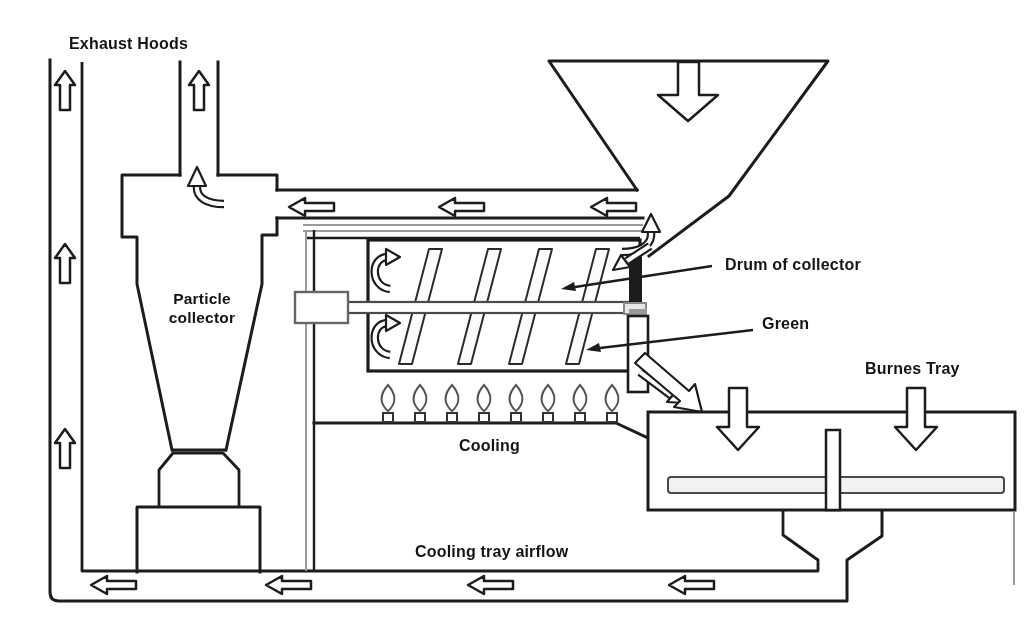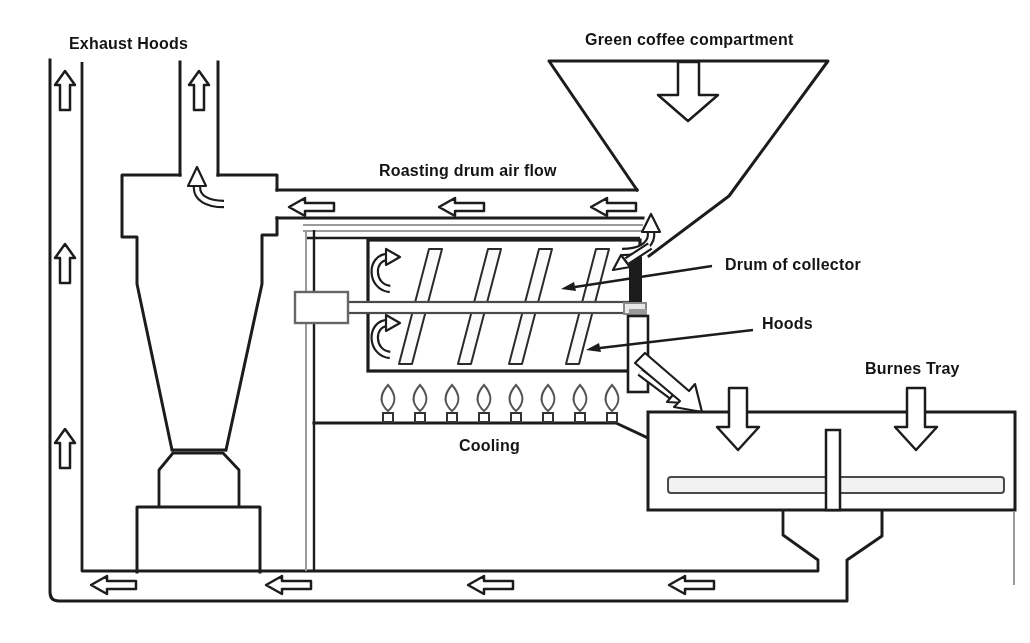--- a/index.html
+++ b/index.html
@@ -175,19 +175,19 @@
     <path class="ptr" d="M712,266 L575,287"></path>
     <polygon class="ink" points="574,282 576,291 561,289"></polygon>
   </g>
   <g>
     <path class="ptr" d="M753,330 L600,348"></path>
     <polygon class="ink" points="599,343 601,352 586,350"></polygon>
   </g>
 </svg>
 
   <div class="lbl" style="left:69px;top:35px">Exhaust Hoods</div>
-  <div class="lbl" style="left:585px;top:31px">Green coffee compartment</div>
-  <div class="lbl" style="left:379px;top:162px">Roasting drum air flow</div>
+  <div class="lbl small center" style="left:147px;top:289px;width:110px">Particle collector</div>
   <div class="lbl" style="left:725px;top:256px">Drum of collector</div>
-  <div class="lbl" style="left:762px;top:315px">Hoods</div>
+  <div class="lbl" style="left:762px;top:315px">Green</div>
   <div class="lbl" style="left:865px;top:360px">Burnes Tray</div>
   <div class="lbl" style="left:459px;top:437px">Cooling</div>
+  <div class="lbl" style="left:415px;top:543px">Cooling tray airflow</div>
 </div>
 
 </body></html>

